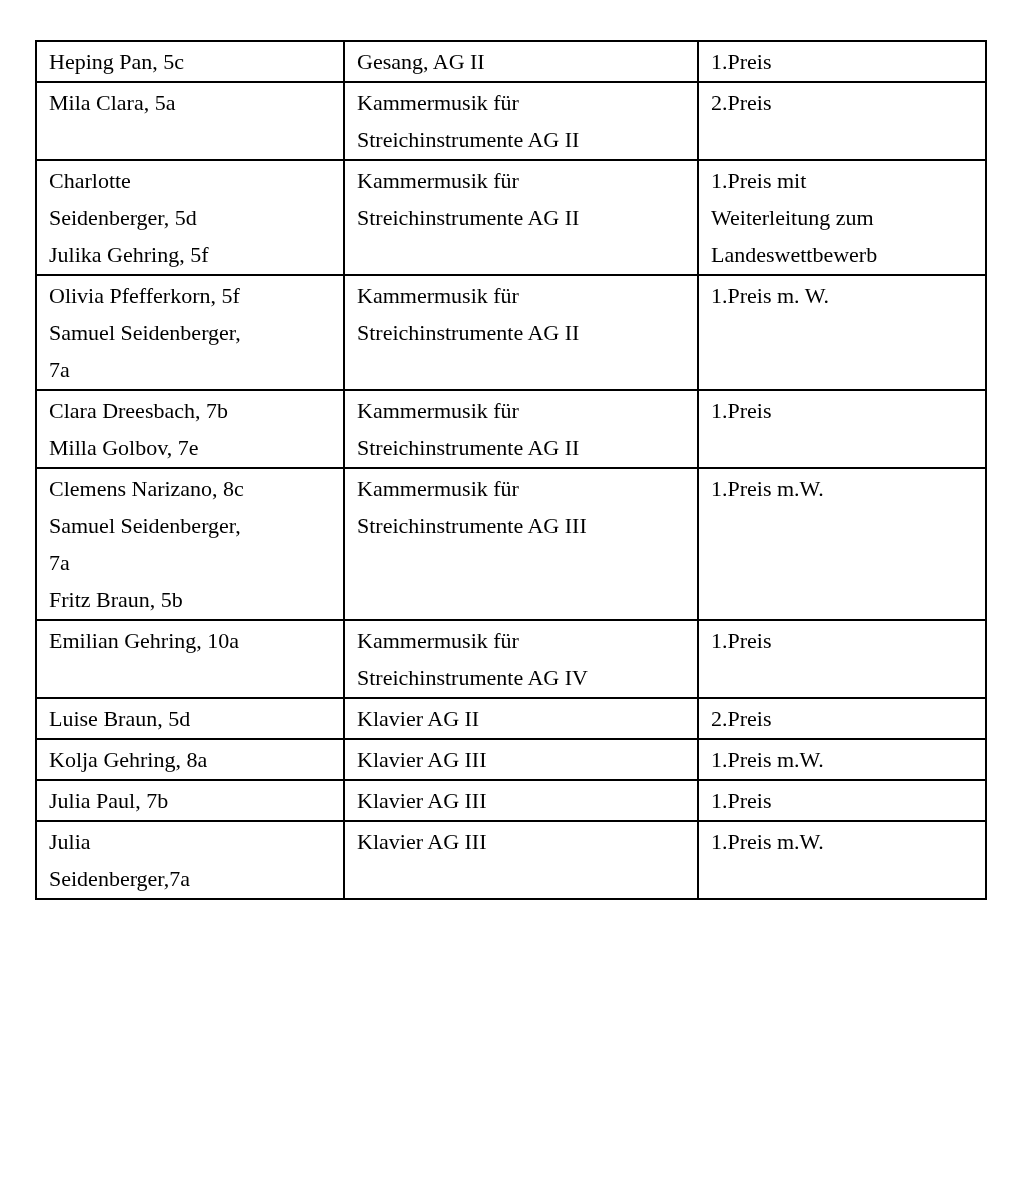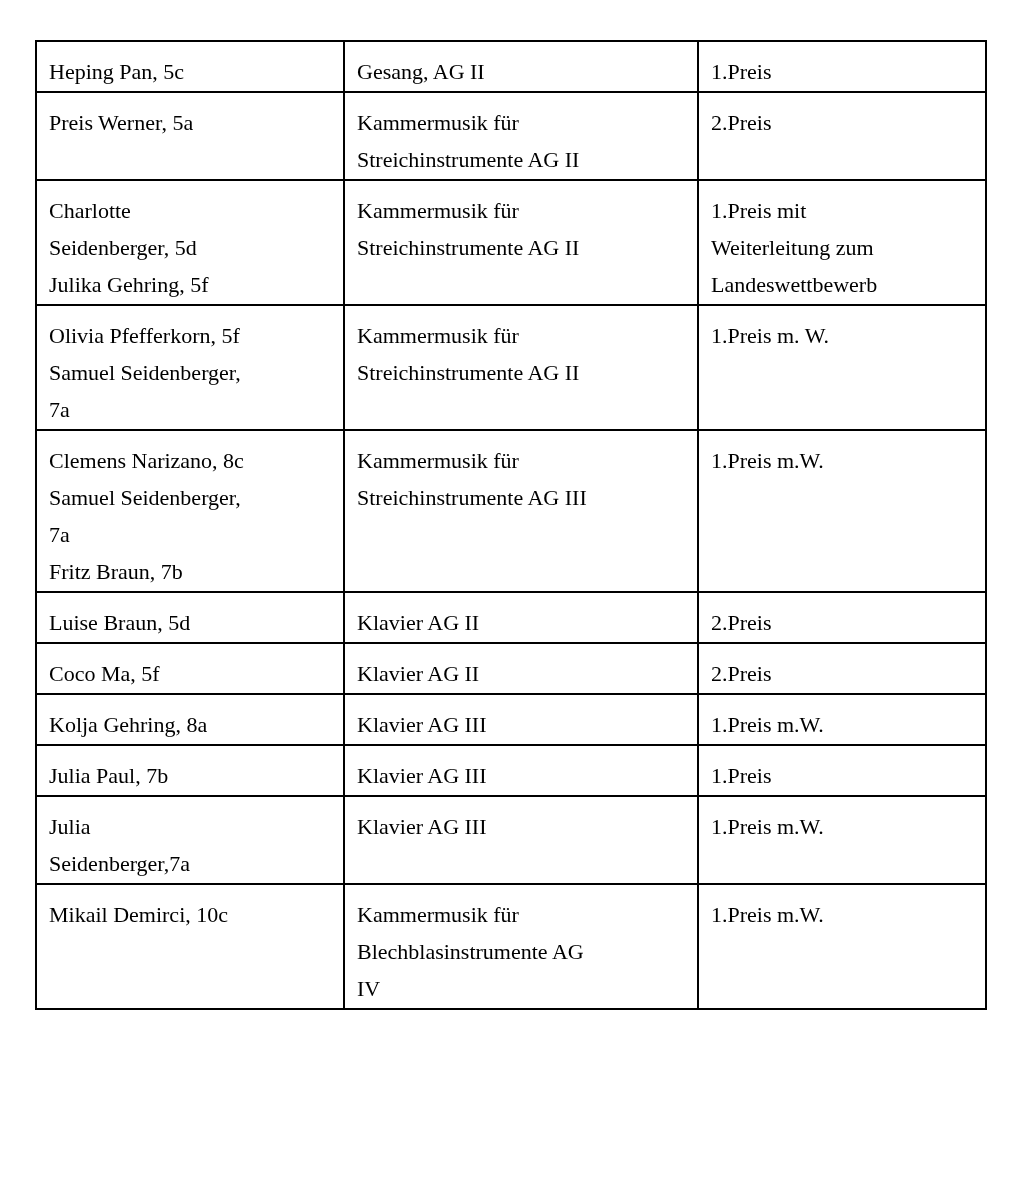--- a/index.html
+++ b/index.html
@@ -18,21 +18,21 @@
     position: absolute;
     left: 35px;
     top: 40px;
     width: 950px;
     border-collapse: collapse;
     table-layout: fixed;
   }
   .doc-table td {
     border: 2px solid #000000;
     vertical-align: top;
-    padding: 11px 12px 1px 12px;
+    padding: 1px 12px 1px 12px;
     font-size: 22px;
     line-height: 37px;
     white-space: pre-line;
     overflow: hidden;
   }
   col.c1 { width: 308px; }
   col.c2 { width: 354px; }
   col.c3 { width: 288px; }
 </style>
 </head>
@@ -44,21 +44,21 @@
     <col class="c2">
     <col class="c3">
   </colgroup>
   <tbody id="table-body">
       <tr>
         <td>Heping Pan, 5c</td>
         <td>Gesang, AG II</td>
         <td>1.Preis</td>
       </tr>
       <tr>
-        <td>Preis Werner, 5a</td>
+        <td>Mila Clara, 5a</td>
         <td>Kammermusik für
 Streichinstrumente AG II</td>
         <td>2.Preis</td>
       </tr>
       <tr>
         <td>Charlotte
 Seidenberger, 5d
 Julika Gehring, 5f</td>
         <td>Kammermusik für
 Streichinstrumente AG II</td>
@@ -68,55 +68,56 @@
       </tr>
       <tr>
         <td>Olivia Pfefferkorn, 5f
 Samuel Seidenberger,
 7a</td>
         <td>Kammermusik für
 Streichinstrumente AG II</td>
         <td>1.Preis m. W.</td>
       </tr>
       <tr>
+        <td>Clara Dreesbach, 7b
+Milla Golbov, 7e</td>
+        <td>Kammermusik für
+Streichinstrumente AG II</td>
+        <td>1.Preis</td>
+      </tr>
+      <tr>
         <td>Clemens Narizano, 8c
 Samuel Seidenberger,
 7a
-Fritz Braun, 7b</td>
+Fritz Braun, 5b</td>
         <td>Kammermusik für
 Streichinstrumente AG III</td>
         <td>1.Preis m.W.</td>
       </tr>
       <tr>
-        <td>Luise Braun, 5d</td>
-        <td>Klavier AG II</td>
-        <td>2.Preis</td>
+        <td>Emilian Gehring, 10a</td>
+        <td>Kammermusik für
+Streichinstrumente AG IV</td>
+        <td>1.Preis</td>
       </tr>
       <tr>
-        <td>Coco Ma, 5f</td>
+        <td>Luise Braun, 5d</td>
         <td>Klavier AG II</td>
         <td>2.Preis</td>
       </tr>
       <tr>
         <td>Kolja Gehring, 8a</td>
         <td>Klavier AG III</td>
         <td>1.Preis m.W.</td>
       </tr>
       <tr>
         <td>Julia Paul, 7b</td>
         <td>Klavier AG III</td>
         <td>1.Preis</td>
       </tr>
       <tr>
         <td>Julia
 Seidenberger,7a</td>
         <td>Klavier AG III</td>
         <td>1.Preis m.W.</td>
       </tr>
-      <tr>
-        <td>Mikail Demirci, 10c</td>
-        <td>Kammermusik für
-Blechblasinstrumente AG
-IV</td>
-        <td>1.Preis m.W.</td>
-      </tr>
     </tbody>
 </table>
 
 </body></html>

